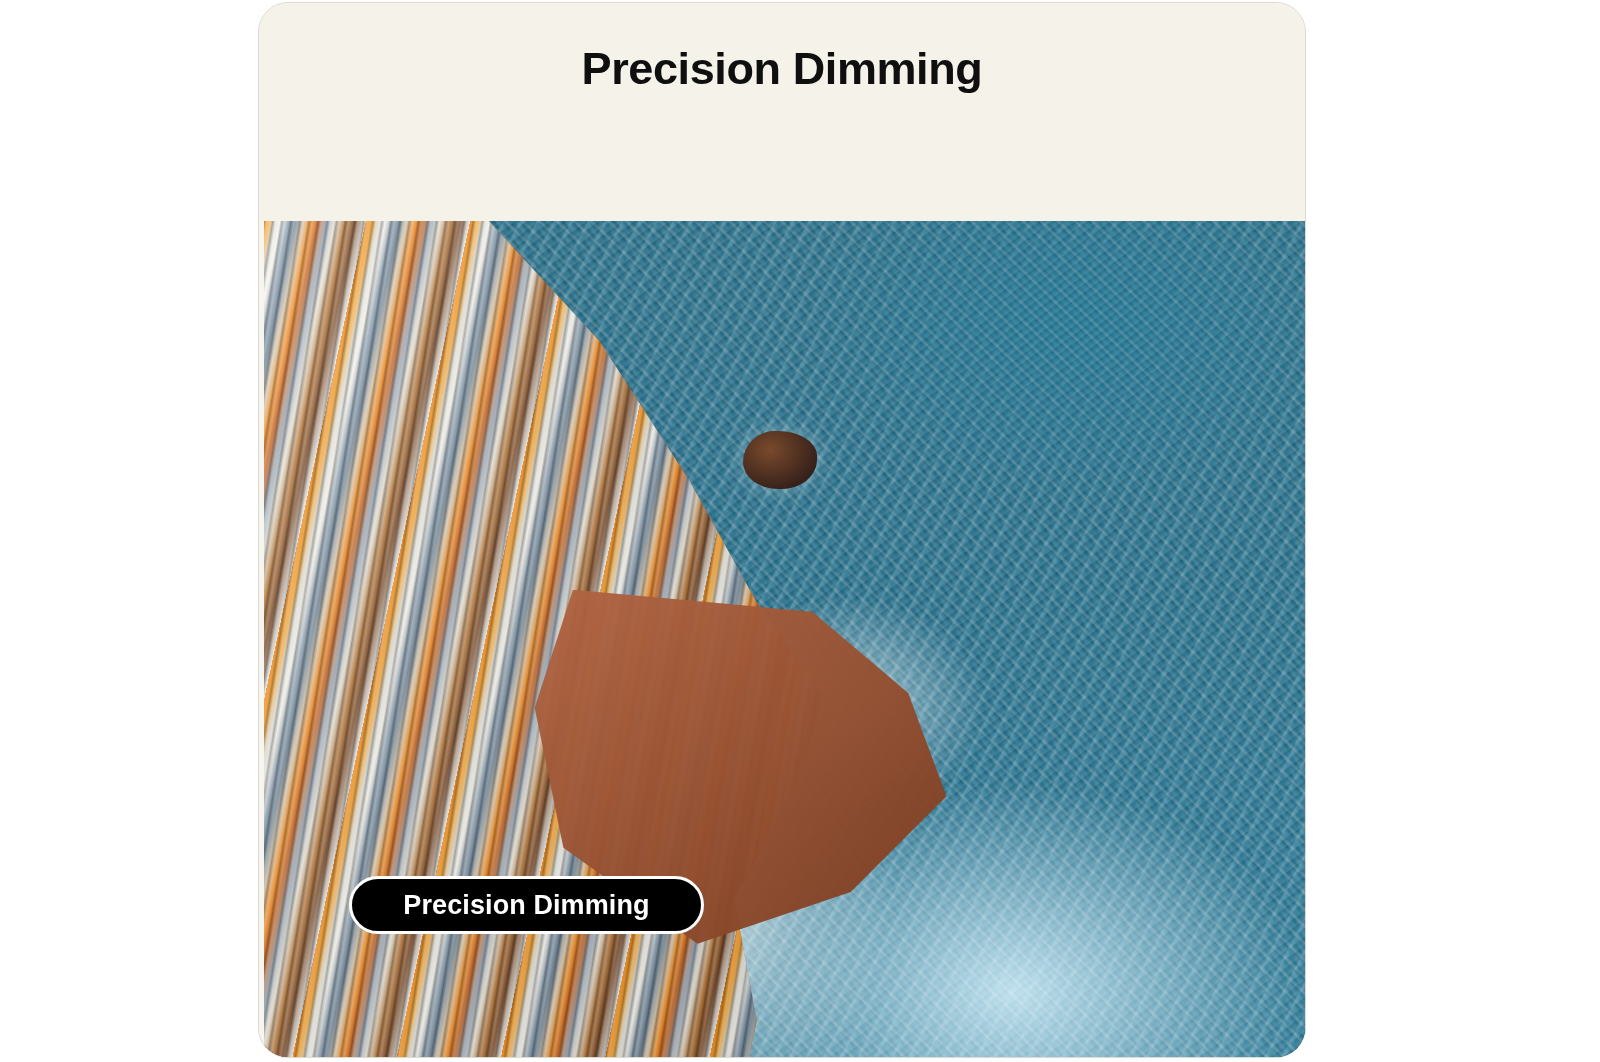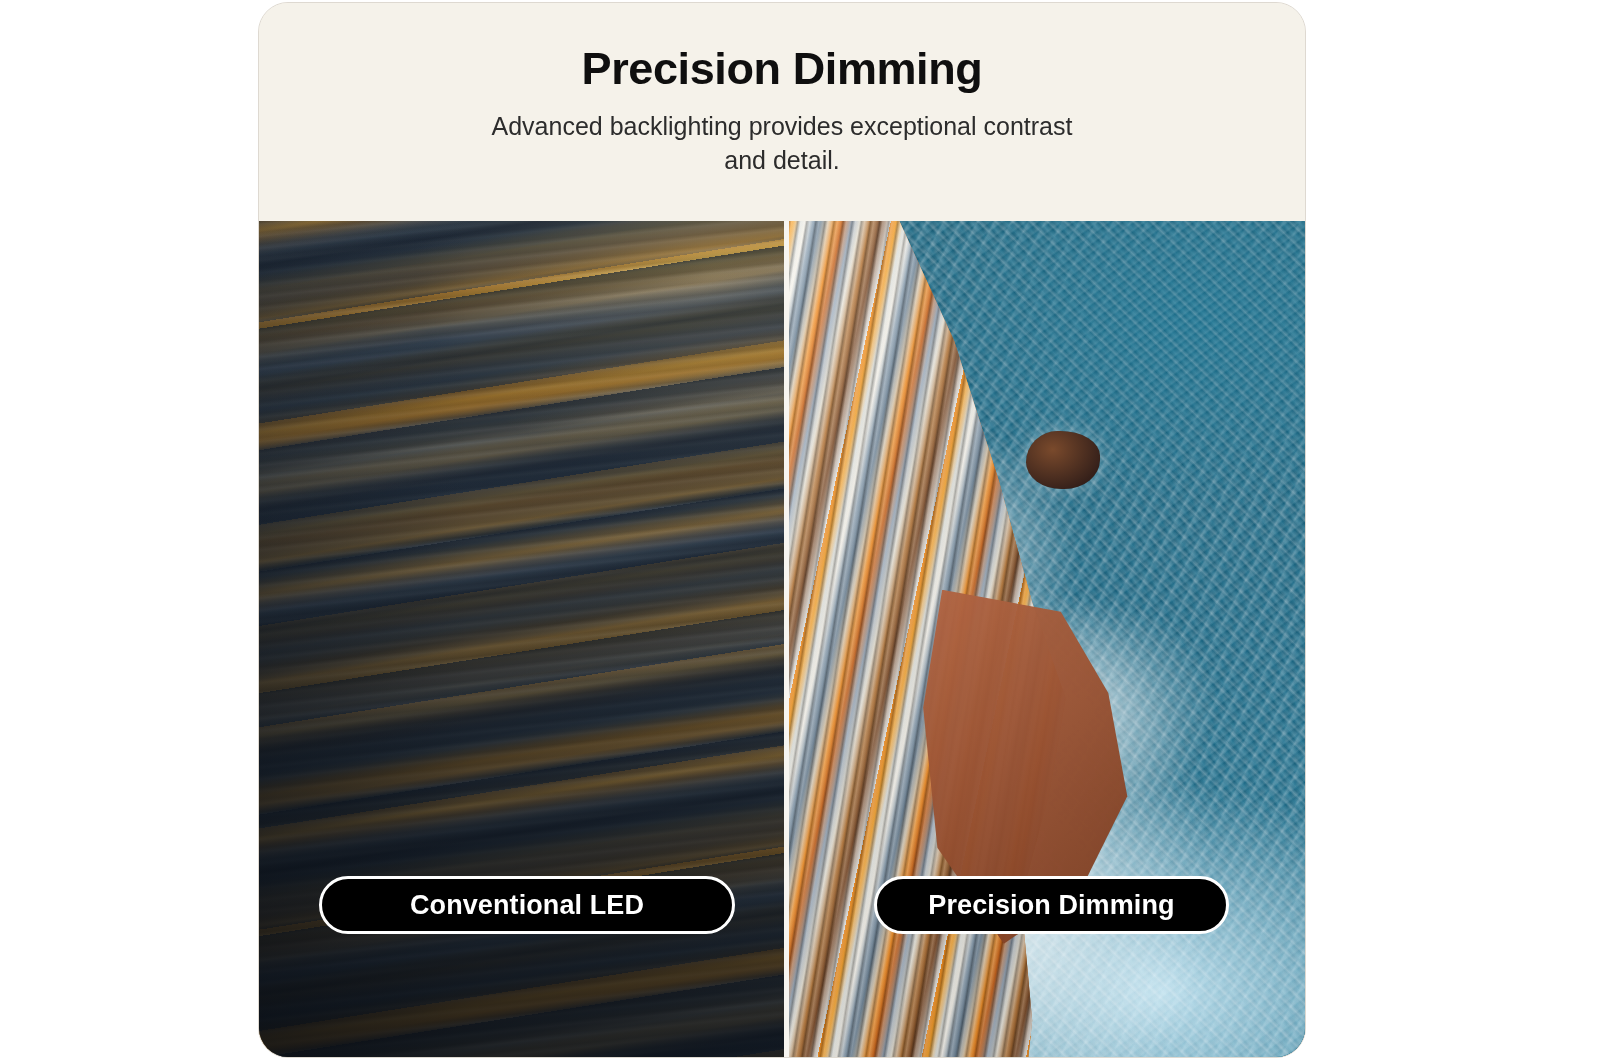--- a/index.html
+++ b/index.html
@@ -330,33 +330,24 @@
 </style>
 </head>
 <body>
 
 <div class="stage">
 
   <div class="feature-card">
 
     <div class="card-header">
       <h1 class="card-title">Precision Dimming</h1>
-      <p class="card-subtitle">Advanced backlighting provides exceptional contrast and detail.</p>
     </div>
 
     <div class="comparison">
 
-      <div class="pane pane-left">
-        <div class="art rock-dull">
-          <div class="dull-veil"></div>
-        </div>
-        <div class="badge badge-left">
-          <span>Conventional LED</span>
-        </div>
-      </div>
 
       <div class="pane-divider"></div>
 
       <div class="pane pane-right">
         <div class="art vivid-scene">
           <div class="ocean"></div>
           <div class="surf"></div>
           <div class="surf-texture"></div>
           <div class="headland"></div>
           <div class="outcrop"></div>

